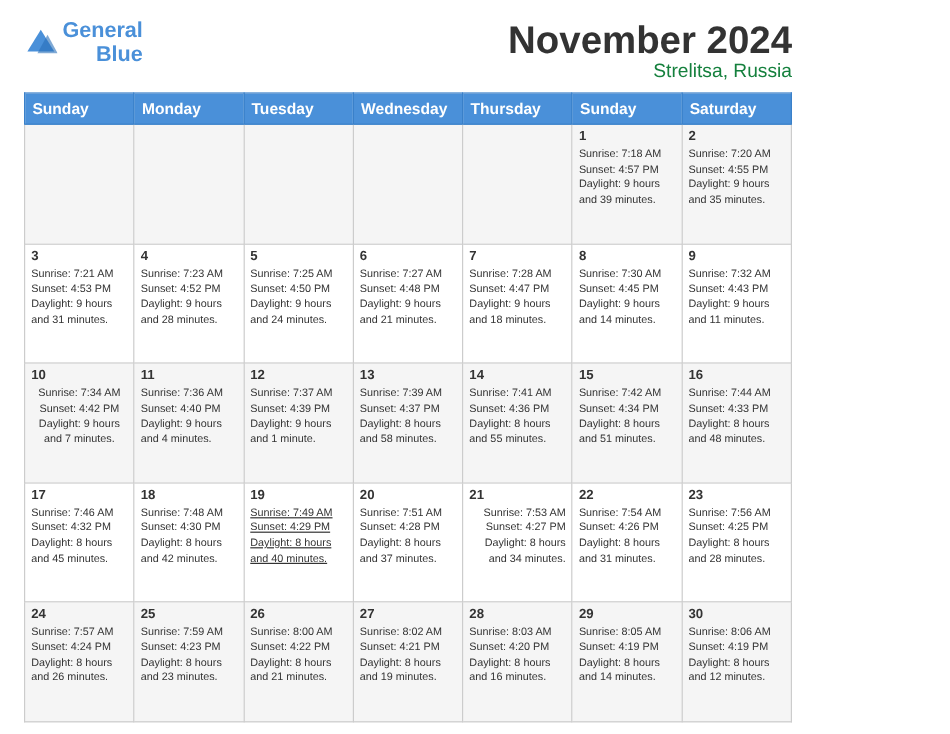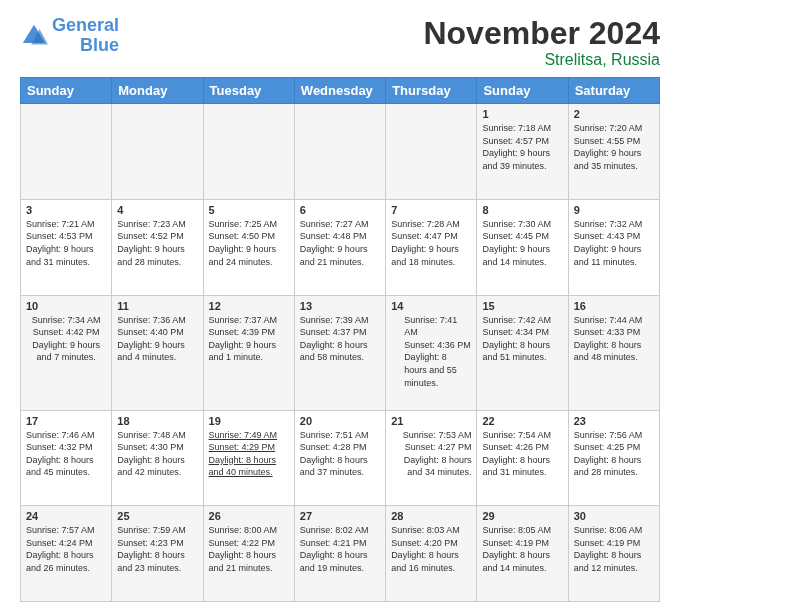--- a/index.html
+++ b/index.html
@@ -222,21 +222,21 @@
 Daylight: 9 hours and 1 minute.</div>
           </td>
           <td>
             <span class="day-num">13</span>
             <div class="day-info" style="white-space: pre-line;">Sunrise: 7:39 AM
 Sunset: 4:37 PM
 Daylight: 8 hours and 58 minutes.</div>
           </td>
           <td>
             <span class="day-num">14</span>
-            <div class="day-info" style="white-space: pre-line; margin-left: 13px;">Sunrise: 7:41 AM
+            <div class="day-info" style="white-space: pre-line;">Sunrise: 7:41 AM
 Sunset: 4:36 PM
 Daylight: 8 hours and 55 minutes.</div>
           </td>
           <td>
             <span class="day-num">15</span>
             <div class="day-info" style="white-space: pre-line;">Sunrise: 7:42 AM
 Sunset: 4:34 PM
 Daylight: 8 hours and 51 minutes.</div>
           </td>
           <td>

